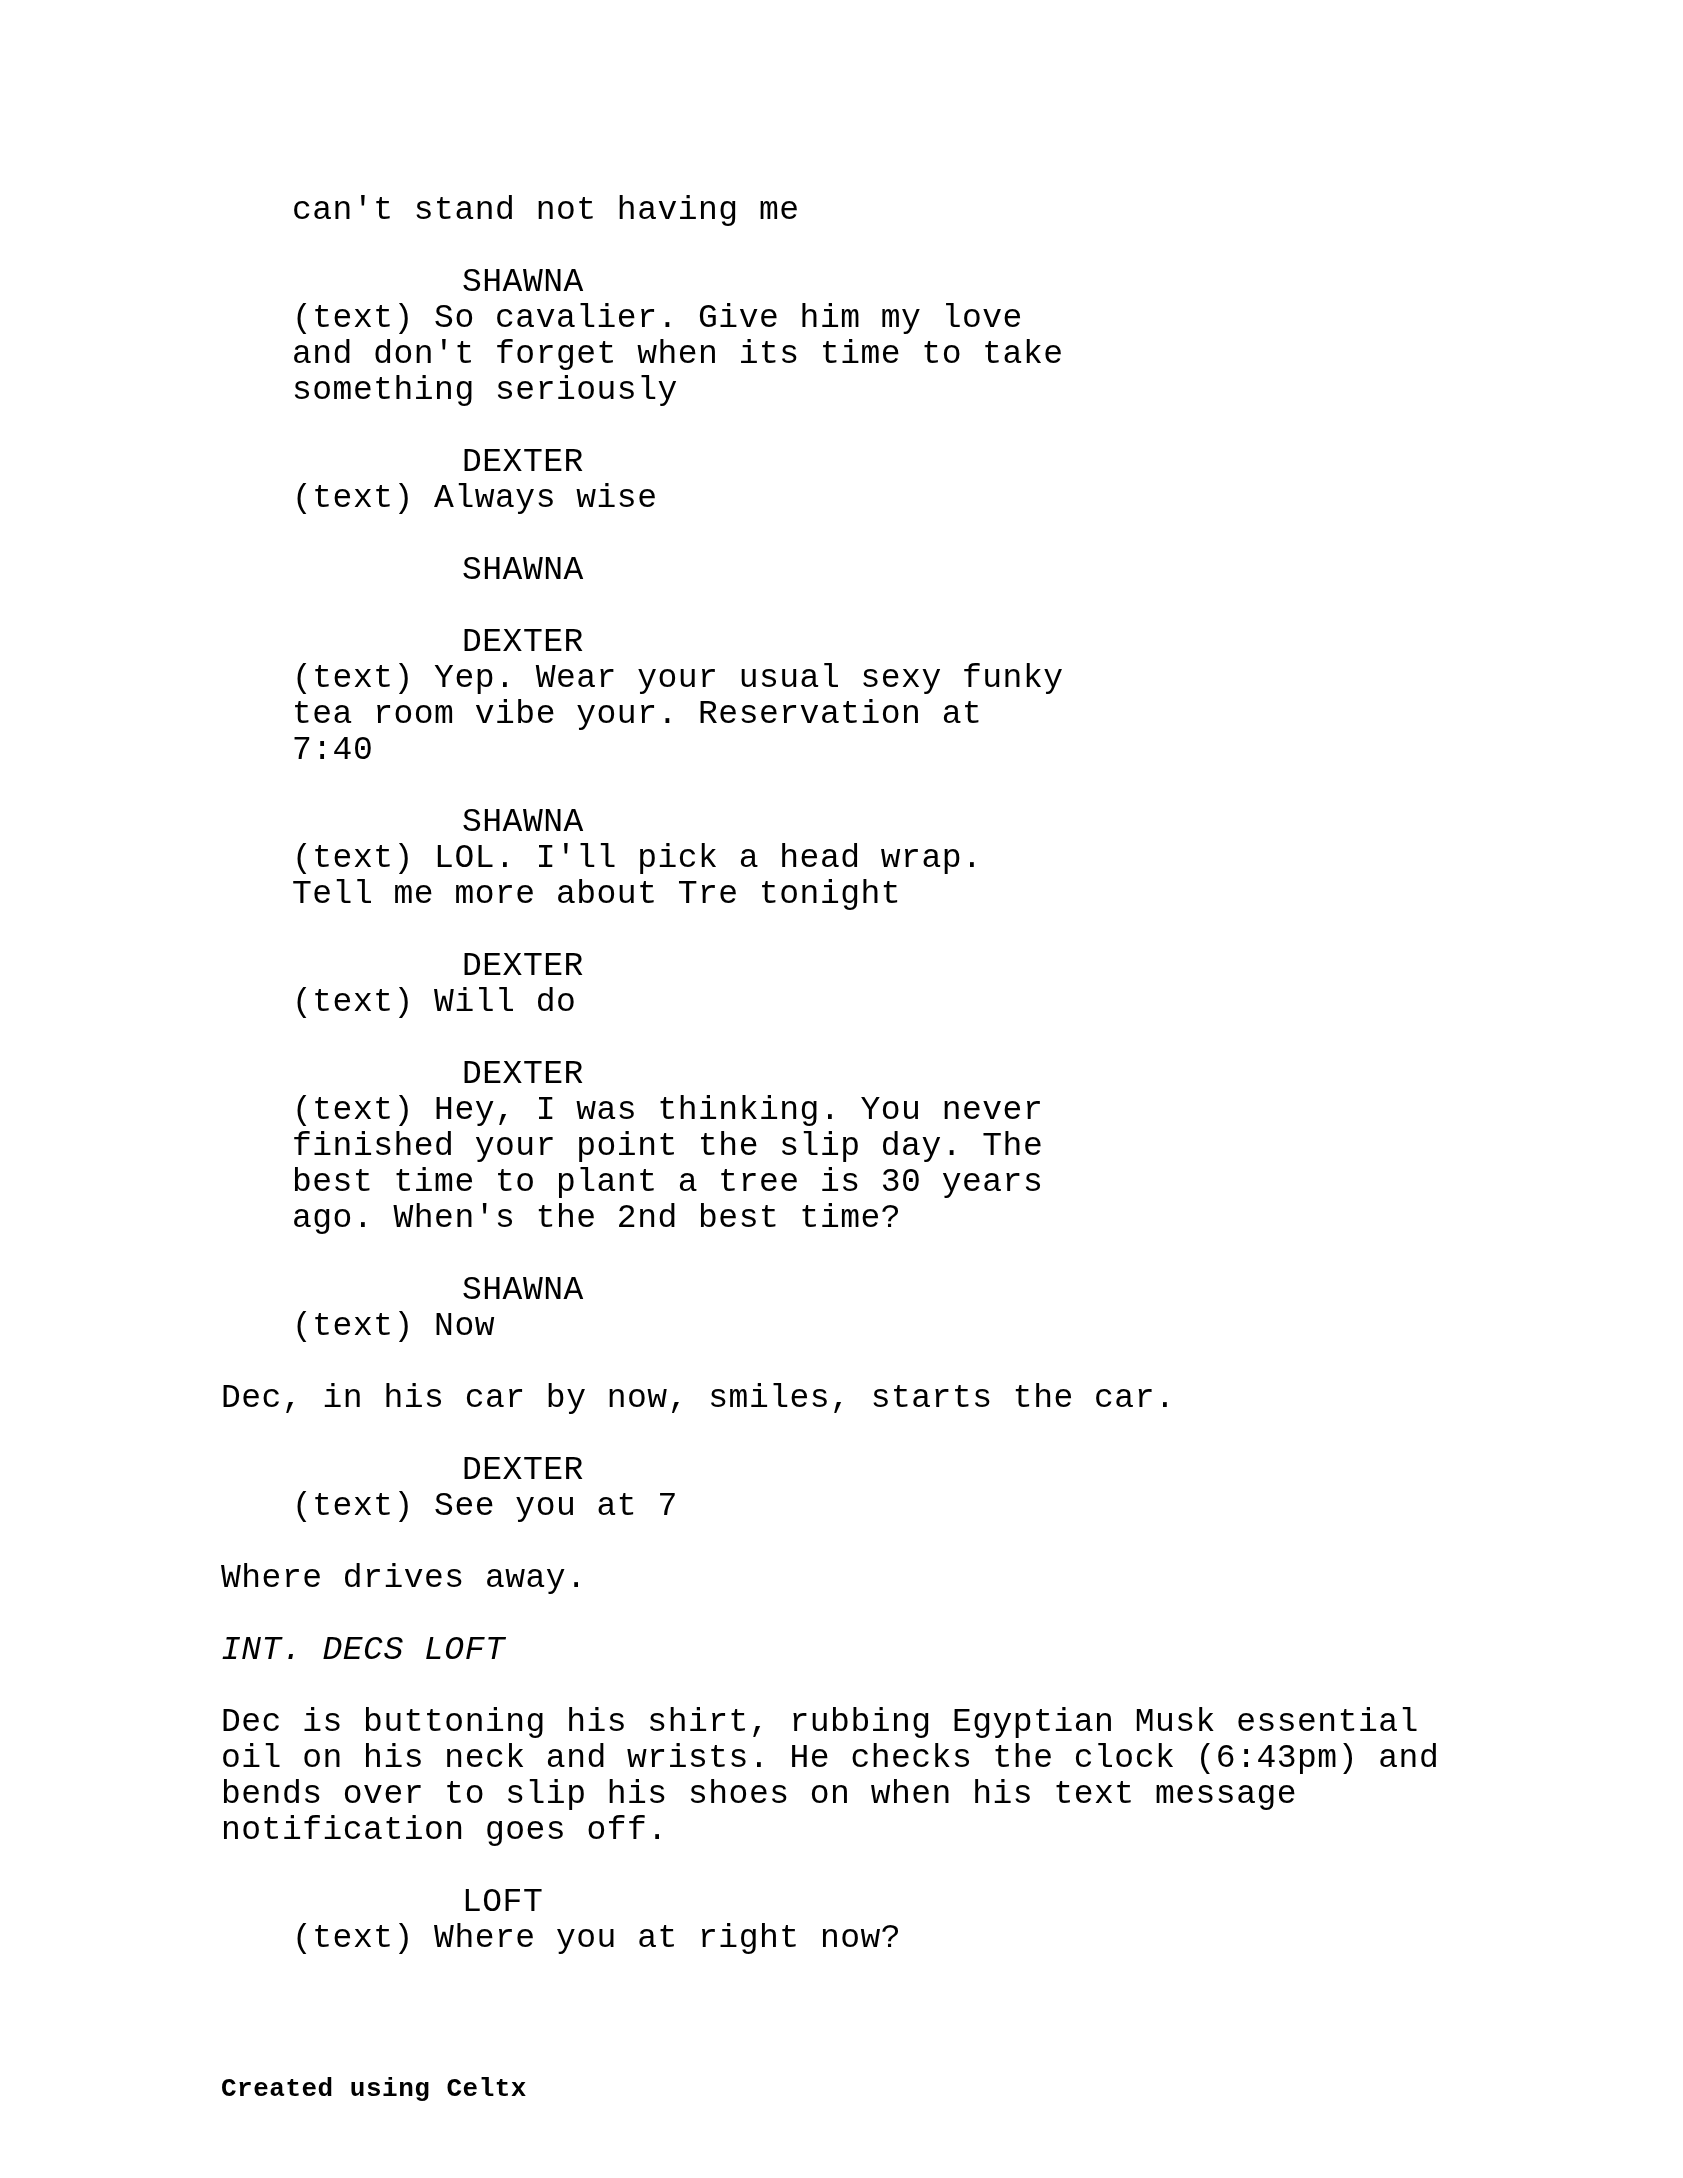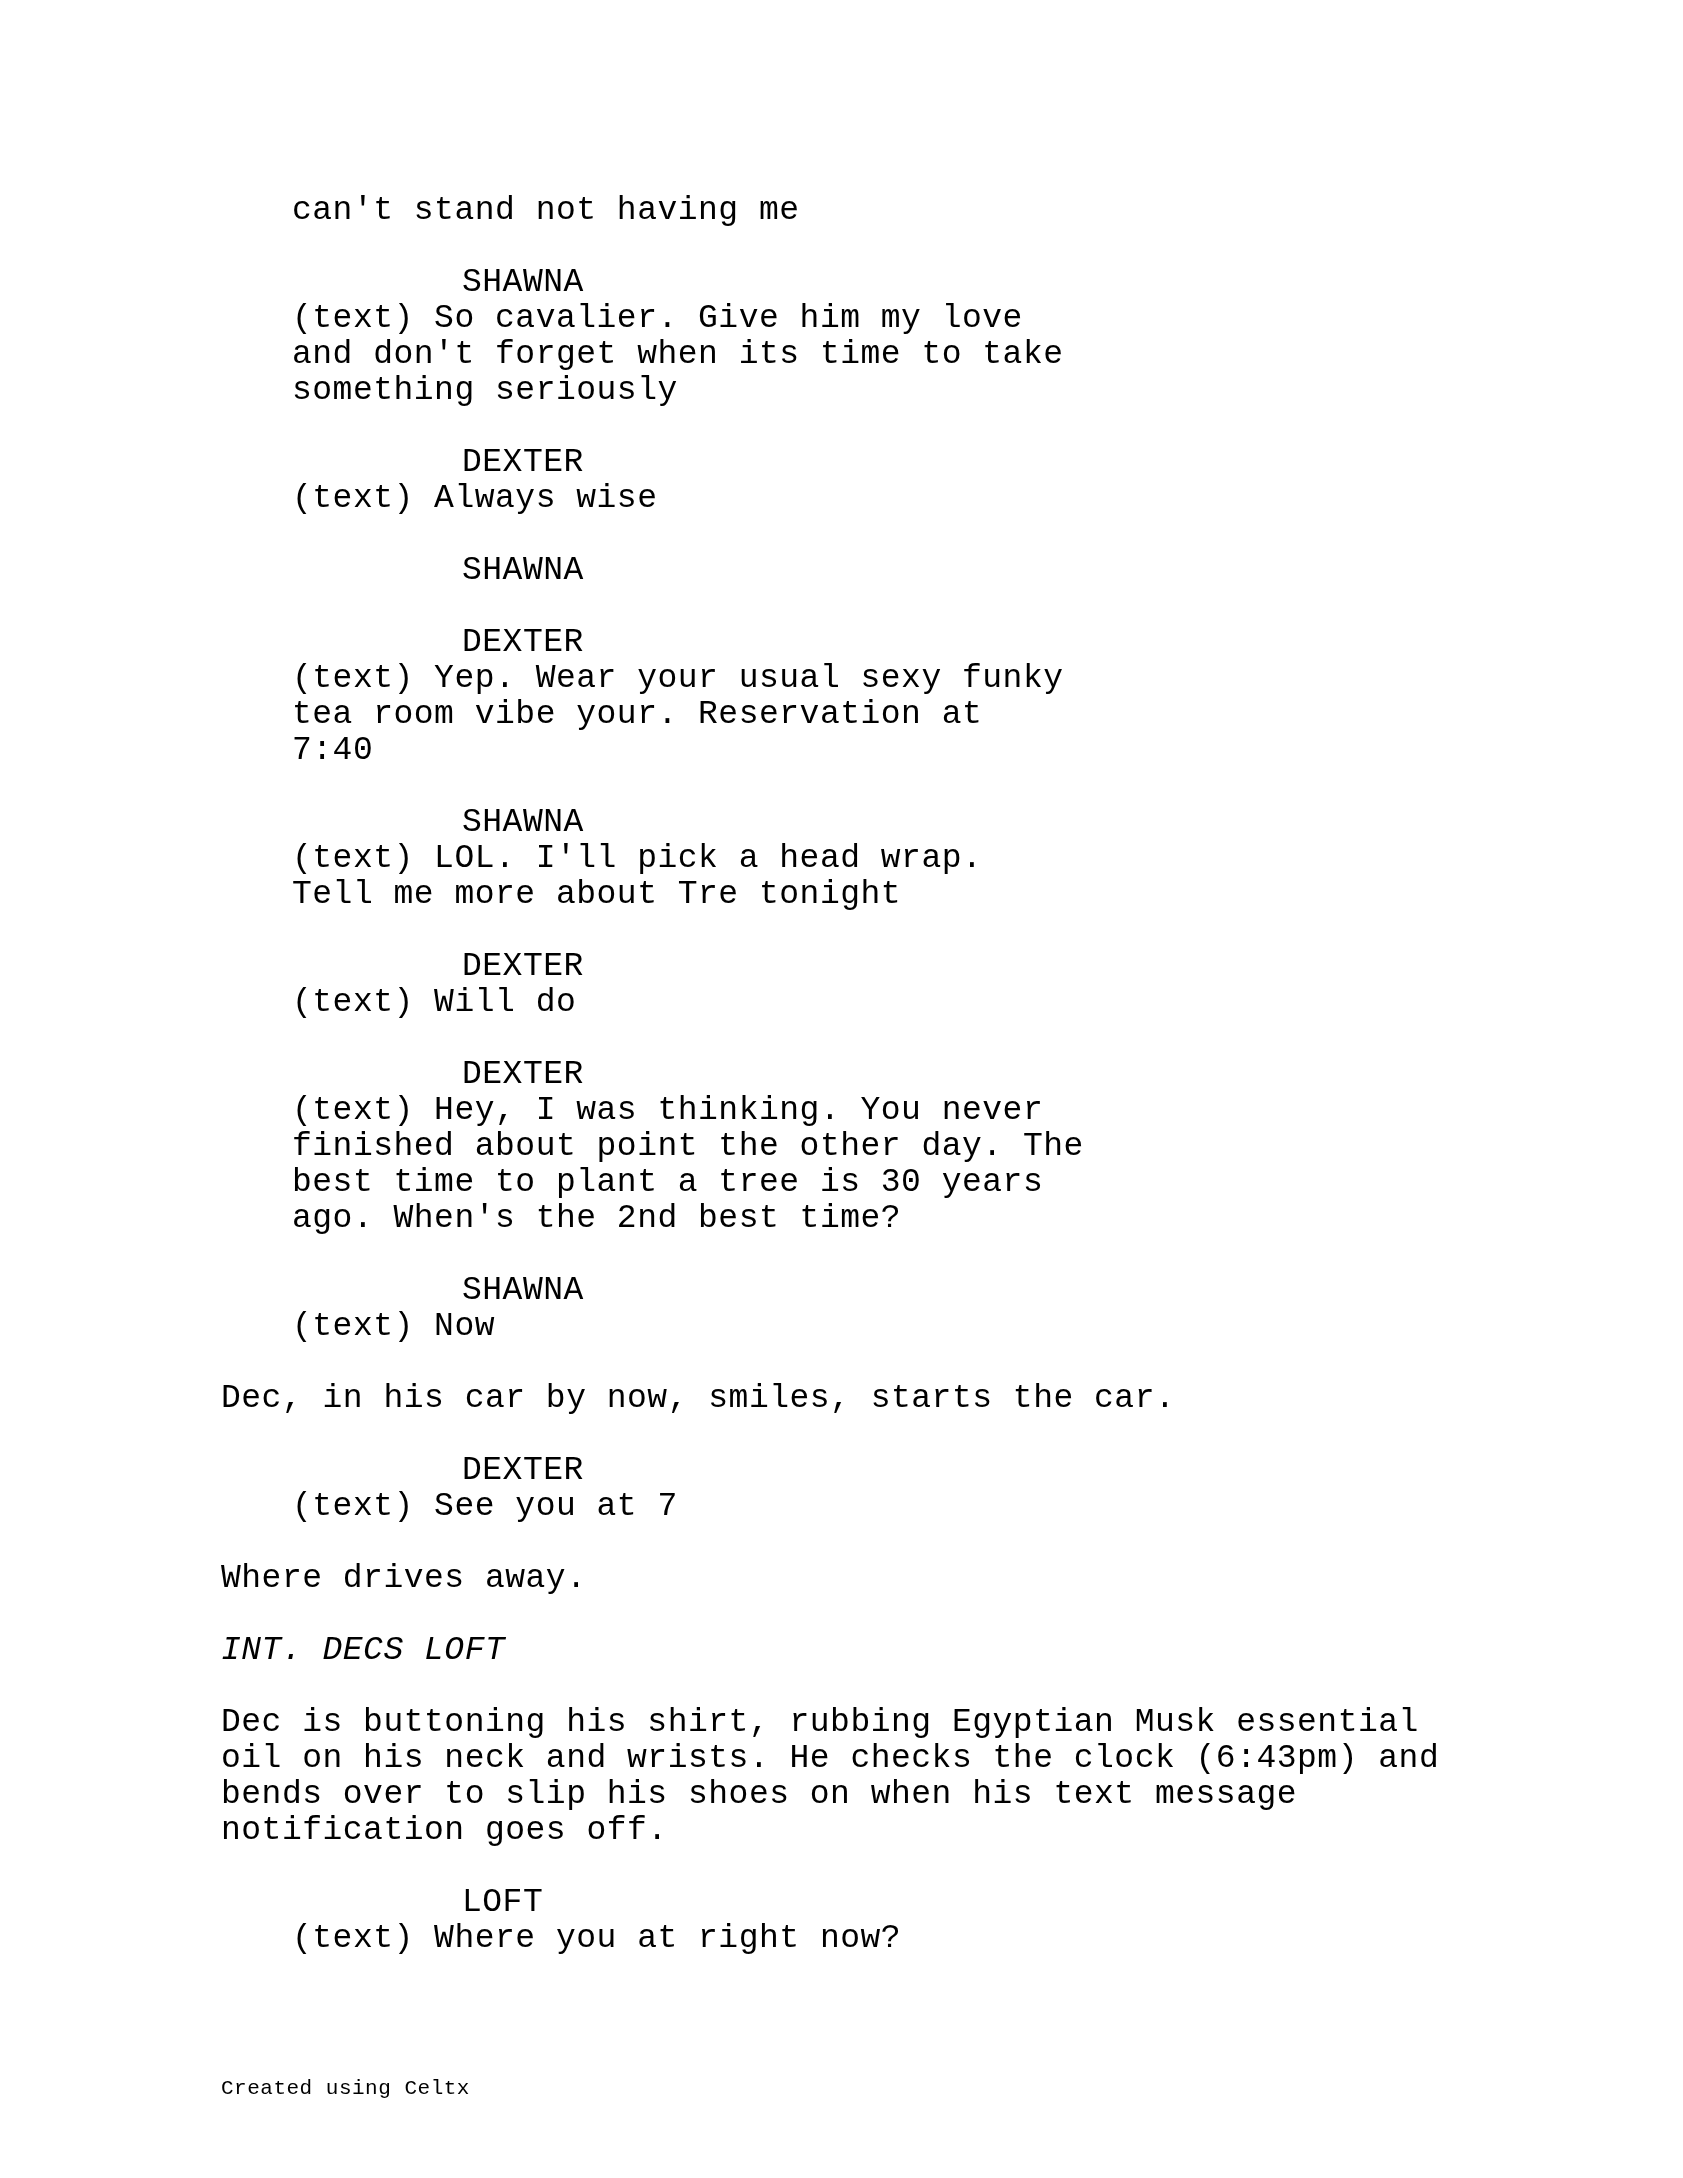--- a/index.html
+++ b/index.html
@@ -48,24 +48,25 @@
   }
   .scene-heading {
     margin-left: -71px;
     font-style: italic;
   }
   .gap-sm { height: 36px; }
   .footer {
     position: absolute;
     left: 221px;
     bottom: 71px;
-    font-size: 21px;
+    font-size: 26px;
     line-height: 36px;
     letter-spacing: 0.5px;
     white-space: pre;
+    font-weight: bold;
   }
 </style>
 </head>
 <body>
 
 <div class="page">
   <div class="script-body" id="script-body">
       <div class="block">
         <div class="line dialogue">can't stand not having me</div>
       </div>
@@ -100,21 +101,21 @@
       </div>
       <div class="gap-sm"></div>
       <div class="block">
         <div class="line character">DEXTER</div>
         <div class="line dialogue">(text) Will do</div>
       </div>
       <div class="gap-sm"></div>
       <div class="block">
         <div class="line character">DEXTER</div>
         <div class="line dialogue">(text) Hey, I was thinking. You never</div>
-        <div class="line dialogue">finished about point the other day. The</div>
+        <div class="line dialogue">finished your point the slip day. The</div>
         <div class="line dialogue">best time to plant a tree is 30 years</div>
         <div class="line dialogue">ago. When's the 2nd best time?</div>
       </div>
       <div class="gap-sm"></div>
       <div class="block">
         <div class="line character">SHAWNA</div>
         <div class="line dialogue">(text) Now</div>
       </div>
       <div class="gap-sm"></div>
       <div class="block">

